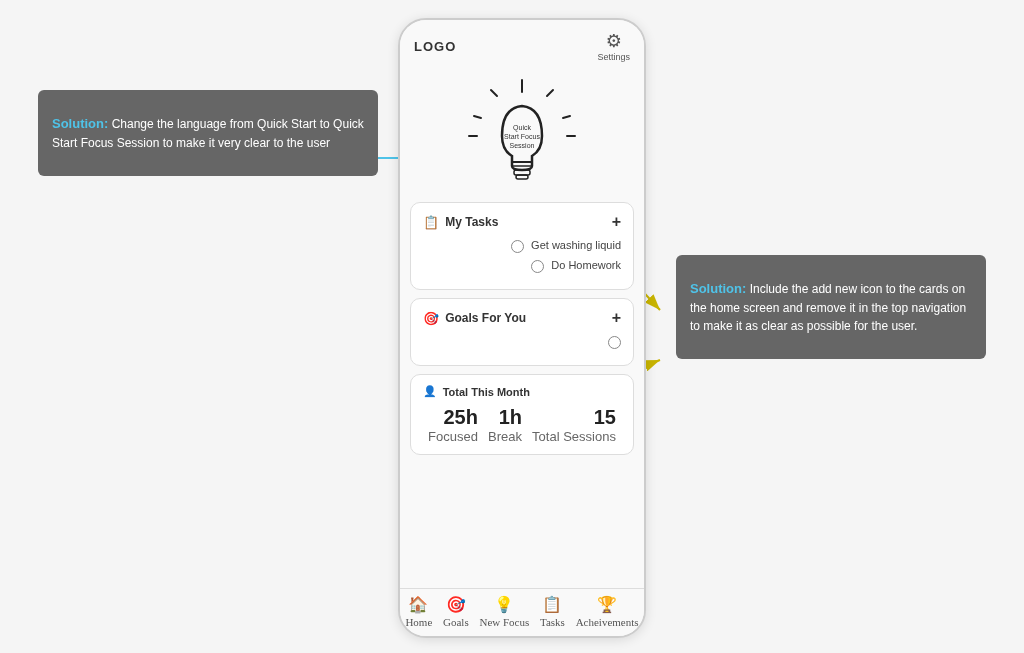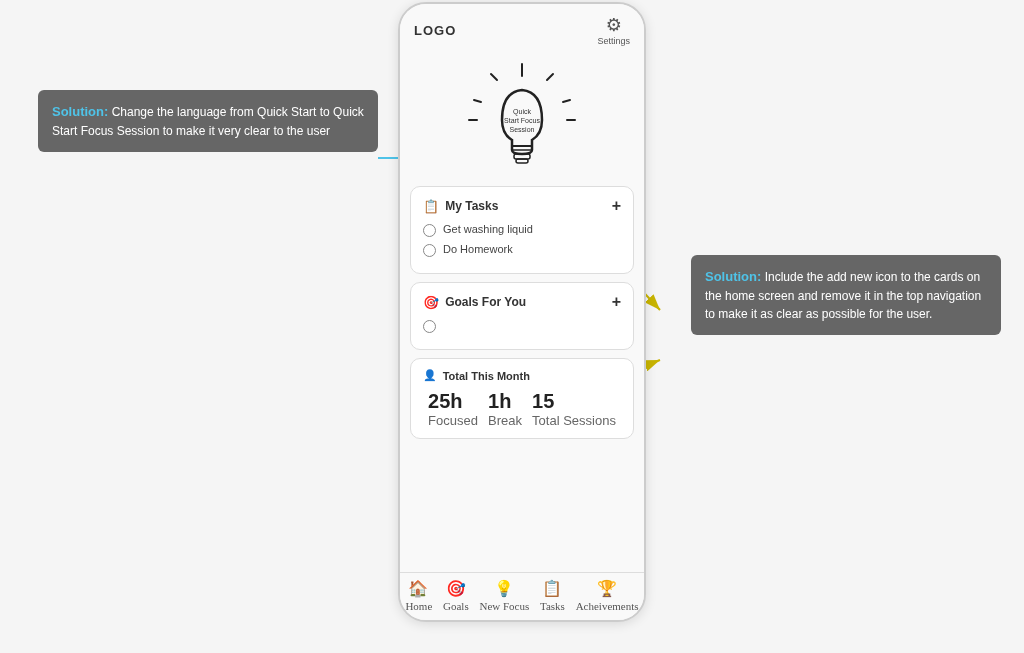--- a/index.html
+++ b/index.html
@@ -9,21 +9,21 @@
       background: #f5f5f5;
       font-family: Arial, sans-serif;
       position: relative;
       overflow: hidden;
     }
 
     
     .phone-container {
       position: absolute;
       left: 398px;
-      top: 2px;
+      top: 18px;
       width: 248px;
       height: 620px;
       background: #f9f9f9;
       border-radius: 28px;
       border: 2px solid #ccc;
       overflow: hidden;
       box-shadow: 0 2px 12px rgba(0,0,0,0.12);
       display: flex;
       flex-direction: column;
     }
@@ -106,20 +106,21 @@
       cursor: pointer;
       font-weight: bold;
     }
     .card-item {
       display: flex;
       align-items: flex-start;
       gap: 7px;
       margin-bottom: 6px;
       font-size: 11px;
       color: #444;
+      justify-content: flex-end;
     }
     .circle-check {
       width: 13px;
       height: 13px;
       border-radius: 50%;
       border: 1.5px solid #888;
       flex-shrink: 0;
       margin-top: 1px;
     }
 
@@ -136,21 +137,21 @@
       font-weight: bold;
       color: #333;
       margin-bottom: 8px;
       display: flex;
       align-items: center;
       gap: 6px;
     }
     .stats-row {
       display: flex;
       justify-content: space-around;
-      text-align: left;
+      text-align: right;
     }
     .stat-item .stat-value {
       font-size: 20px;
       font-weight: bold;
       color: #222;
     }
     .stat-item .stat-label {
       font-size: 13px;
       color: #666;
     }
@@ -179,38 +180,38 @@
       font-size: 11px;
       color: #555;
       font-family: Liberation Serif, serif;
     }
 
     
     .annotation-box {
       position: absolute;
       background: #666;
       border-radius: 6px;
-      padding: 12px 14px;
+      padding: 24px 14px;
       color: #fff;
       font-size: 12px;
       line-height: 1.5;
     }
     .annotation-box .solution-label {
       color: #4fc3e8;
       font-weight: bold;
       font-size: 13px;
     }
 
     .annotation-left {
       left: 38px;
       top: 90px;
       width: 340px;
     }
     .annotation-right {
-      left: 691px;
+      left: 676px;
       top: 255px;
       width: 310px;
     }
 
     
     .arrow-svg {
       position: absolute;
       pointer-events: none;
     }
   </style>

